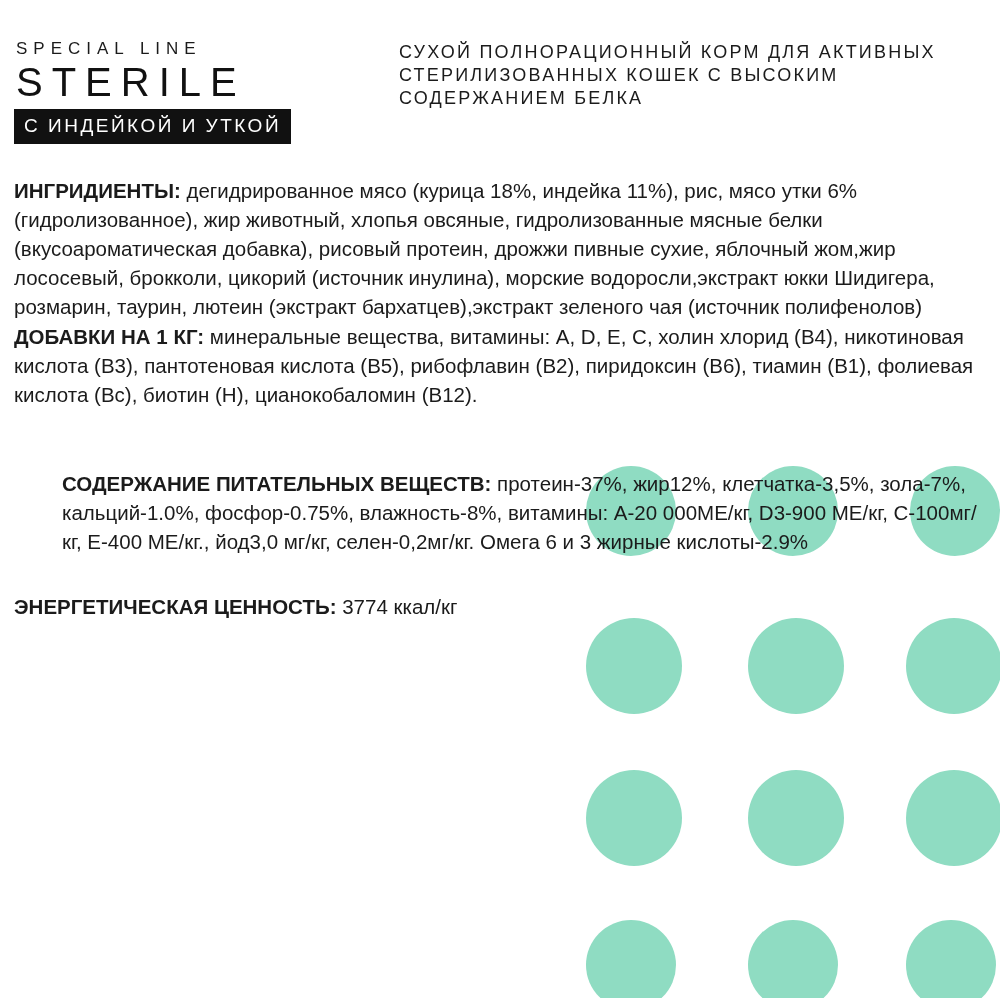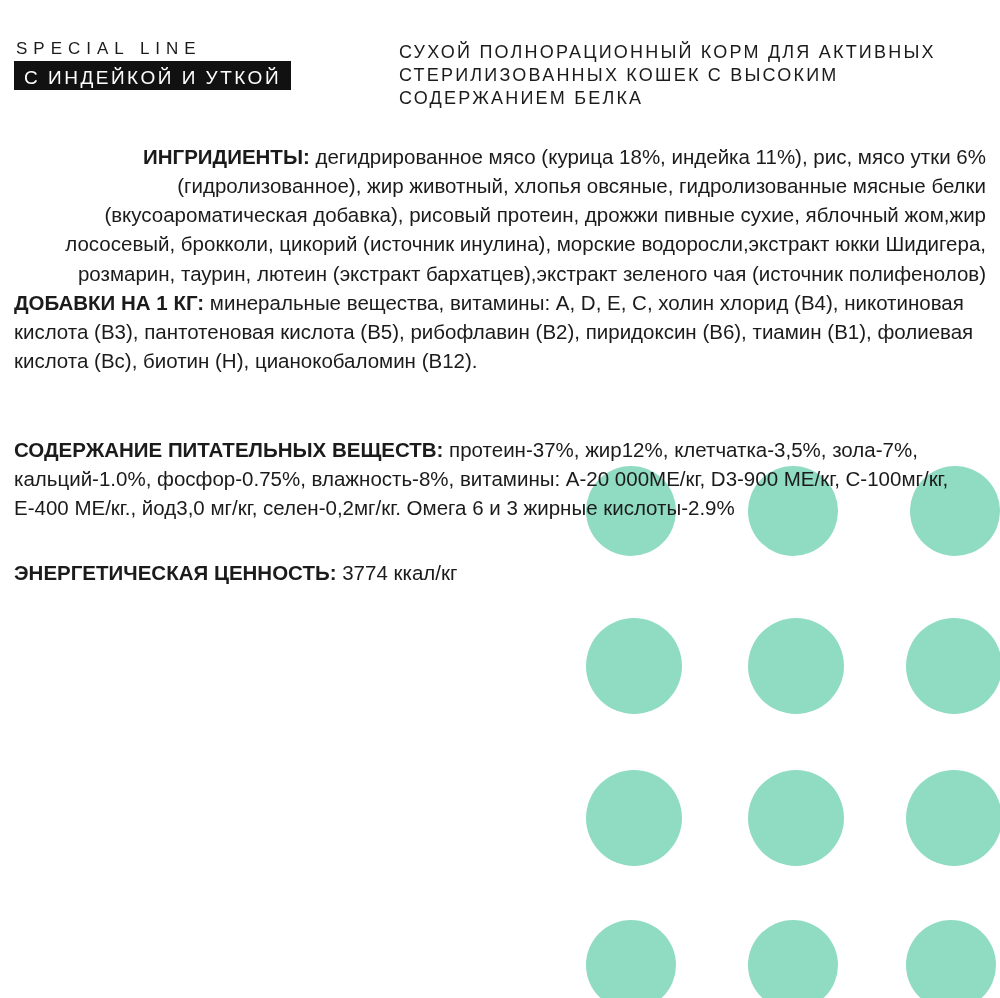--- a/index.html
+++ b/index.html
@@ -62,21 +62,21 @@
     color: #111;
     margin: 0 0 6px 2px;
     line-height: 1.05;
   }
   .brand-flavor {
     display: inline-block;
     background: #111111;
     color: #ffffff;
     font-size: 19px;
     letter-spacing: 2.5px;
-    padding: 6px 10px 1px 10px;
+    padding: 6px 10px 7px 10px;
     white-space: nowrap;
   }
   .headline {
     flex: 1 1 auto;
     font-size: 18px;
     letter-spacing: 2.2px;
     line-height: 1.28;
     color: #1b1b1b;
     text-transform: uppercase;
     padding-top: 4px;
@@ -84,23 +84,23 @@
 
   
   .section {
     font-size: 20.5px;
     line-height: 1.42;
     color: #1b1b1b;
   }
   .section .label {
     font-weight: bold;
   }
-  .s-ingredients { margin-top: 32px; text-align: right; }
+  .s-ingredients { margin-top: 32px; }
   .s-additives  { }
-  .s-nutrients  { margin-top: 60px; }
+  .s-nutrients  { margin-top: 60px; margin-left: 48px; }
   .s-energy     { margin-top: 36px; }
 </style>
 </head>
 <body>
 
 <div class="dots-layer">
     <div class="dot" style="left: 586px; top: 466px; width: 90px; height: 90px; background: rgb(143, 220, 194);"></div>
     <div class="dot" style="left: 748px; top: 466px; width: 90px; height: 90px; background: rgb(143, 220, 194);"></div>
     <div class="dot" style="left: 910px; top: 466px; width: 90px; height: 90px; background: rgb(143, 220, 194);"></div>
     <div class="dot" style="left: 586px; top: 618px; width: 96px; height: 96px; background: rgb(143, 220, 194);"></div>
@@ -113,20 +113,21 @@
     <div class="dot" style="left: 748px; top: 920px; width: 90px; height: 90px; background: rgb(143, 220, 194);"></div>
     <div class="dot" style="left: 906px; top: 920px; width: 90px; height: 90px; background: rgb(143, 220, 194);"></div>
   </div>
 
 <div class="content">
 
   <div class="header">
 
     <div class="brand">
       <div class="brand-special">SPECIAL LINE</div>
+      <div class="brand-sterile">STERILE</div>
       <div class="brand-flavor">С ИНДЕЙКОЙ И УТКОЙ</div>
     </div>
 
     <div class="headline">СУХОЙ ПОЛНОРАЦИОННЫЙ КОРМ ДЛЯ АКТИВНЫХ СТЕРИЛИЗОВАННЫХ КОШЕК С ВЫСОКИМ СОДЕРЖАНИЕМ БЕЛКА</div>
   </div>
 
   <div class="section s-ingredients">
     <span class="label">ИНГРИДИЕНТЫ:</span><span> дегидрированное мясо (курица 18%, индейка 11%), рис, мясо утки 6% (гидролизованное), жир животный, хлопья овсяные, гидролизованные мясные белки (вкусоароматическая добавка), рисовый протеин, дрожжи пивные сухие, яблочный жом,жир лососевый, брокколи, цикорий (источник инулина), морские водоросли,экстракт юкки Шидигера, розмарин, таурин, лютеин (экстракт бархатцев),экстракт зеленого чая (источник полифенолов)</span>
   </div>
 

